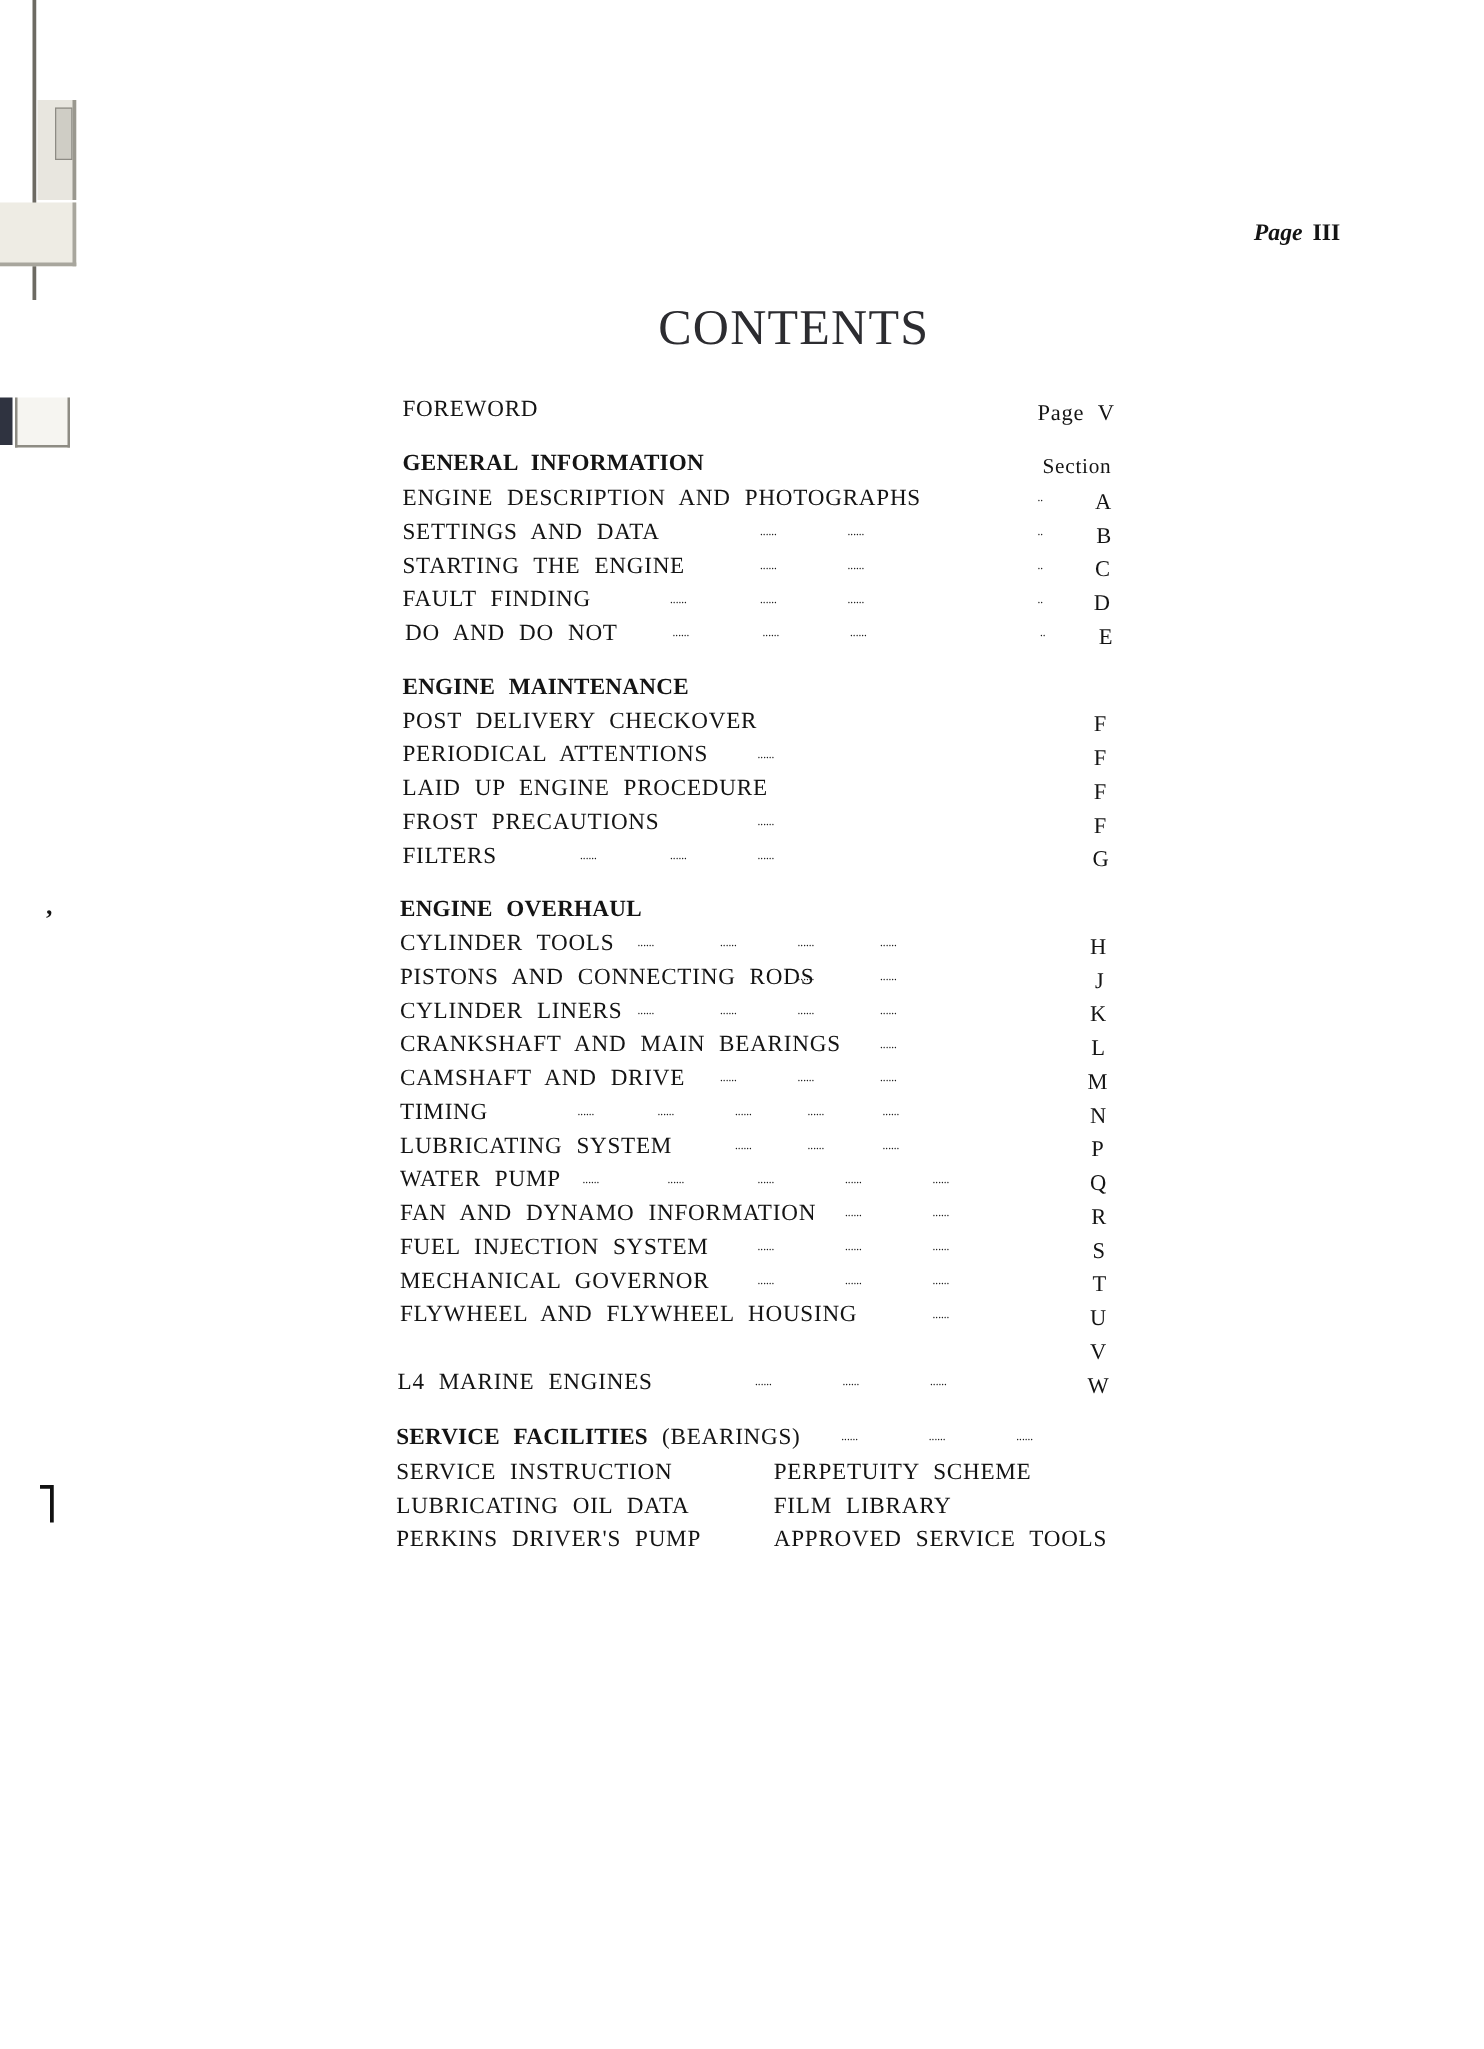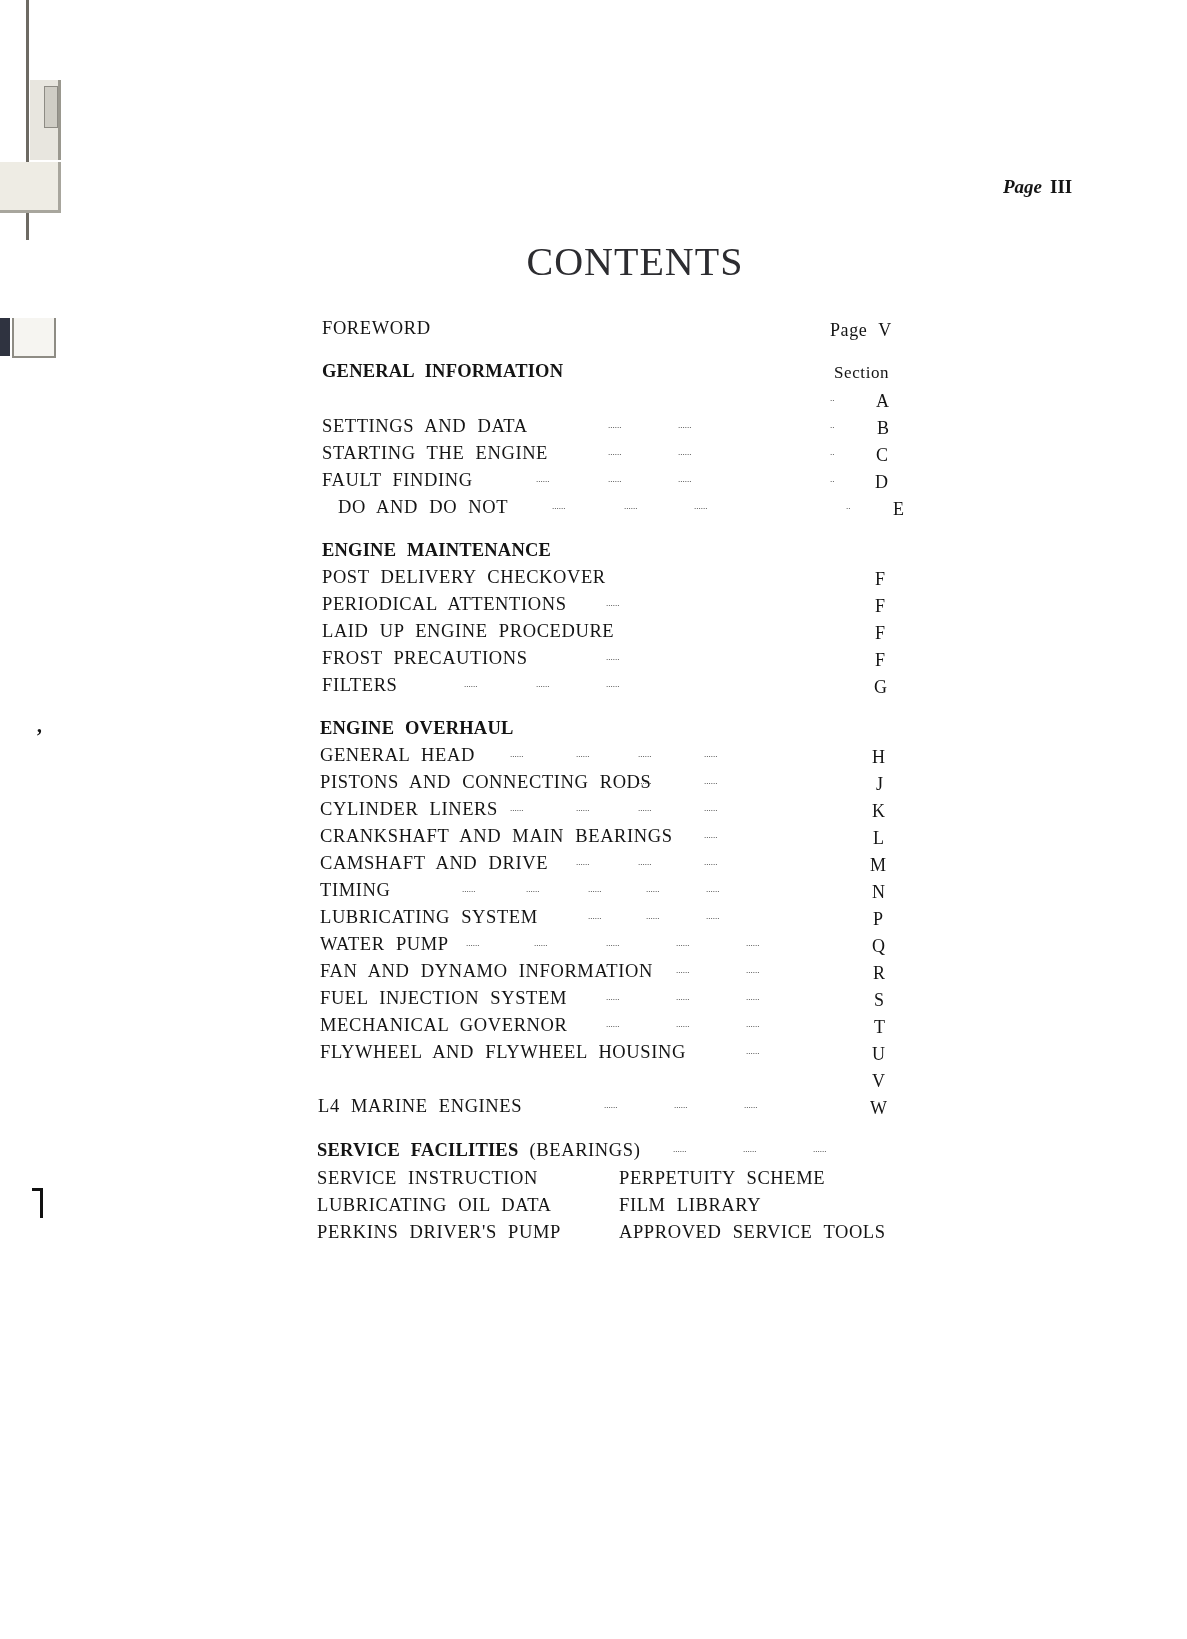--- a/index.html
+++ b/index.html
@@ -60,20 +60,21 @@
   <div class="row" style="left:322px; top:318px; width:570px;">
     <span class="label">FOREWORD</span>
     <span class="ref" style="left:508px; font-size:18px;"><span>Page</span> <span>V</span></span>
   </div>
 
   <div class="row" style="left:322px; top:361px; width:570px;">
     <span class="label heading">GENERAL INFORMATION</span>
     <span class="ref" style="left:512px; font-size:17px;">Section</span>
   </div>
   <div class="row" style="left:322px; top:389px; width:570px;">
+    <span class="label">ENGINE DESCRIPTION AND PHOTOGRAPHS</span>
     <span class="dots" style="left:508px;">..</span>
     <span class="ref" style="left:554px;">A</span>
   </div>
   <div class="row" style="left:322px; top:416px; width:570px;">
     <span class="label">SETTINGS AND DATA</span>
     <span class="dots" style="left:286px;">......</span>
     <span class="dots" style="left:356px;">......</span>
     <span class="dots" style="left:508px;">..</span>
     <span class="ref" style="left:555px;">B</span>
   </div>
@@ -85,21 +86,21 @@
     <span class="ref" style="left:554px;">C</span>
   </div>
   <div class="row" style="left:322px; top:470px; width:570px;">
     <span class="label">FAULT FINDING</span>
     <span class="dots" style="left:214px;">......</span>
     <span class="dots" style="left:286px;">......</span>
     <span class="dots" style="left:356px;">......</span>
     <span class="dots" style="left:508px;">..</span>
     <span class="ref" style="left:553px;">D</span>
   </div>
-  <div class="row" style="left:338px; top:497px; width:570px;text-align:center;">
+  <div class="row" style="left:324px; top:497px; width:570px;text-align:center;">
     <span class="label">DO AND DO NOT</span>
     <span class="dots" style="left:214px;">......</span>
     <span class="dots" style="left:286px;">......</span>
     <span class="dots" style="left:356px;">......</span>
     <span class="dots" style="left:508px;">..</span>
     <span class="ref" style="left:555px;">E</span>
   </div>
 
   <div class="row" style="left:322px; top:540px; width:570px;">
     <span class="label heading">ENGINE MAINTENANCE</span>
@@ -127,21 +128,21 @@
     <span class="dots" style="left:142px;">......</span>
     <span class="dots" style="left:214px;">......</span>
     <span class="dots" style="left:284px;">......</span>
     <span class="ref" style="left:552px;">G</span>
   </div>
 
   <div class="row" style="left:320px; top:718px; width:570px;">
     <span class="label heading">ENGINE OVERHAUL</span>
   </div>
   <div class="row" style="left:320px; top:745px; width:570px;">
-    <span class="label">GENERAL HEAD</span>
+    <span class="label">CYLINDER TOOLS</span>
     <span class="dots" style="left:190px;">......</span>
     <span class="dots" style="left:256px;">......</span>
     <span class="dots" style="left:318px;">......</span>
     <span class="dots" style="left:384px;">......</span>
     <span class="ref" style="left:552px;">H</span>
   </div>
   <div class="row" style="left:320px; top:772px; width:570px;">
     <span class="label">PISTONS AND CONNECTING RODS</span>
     <span class="dots" style="left:318px;">......</span>
     <span class="dots" style="left:384px;">......</span>

